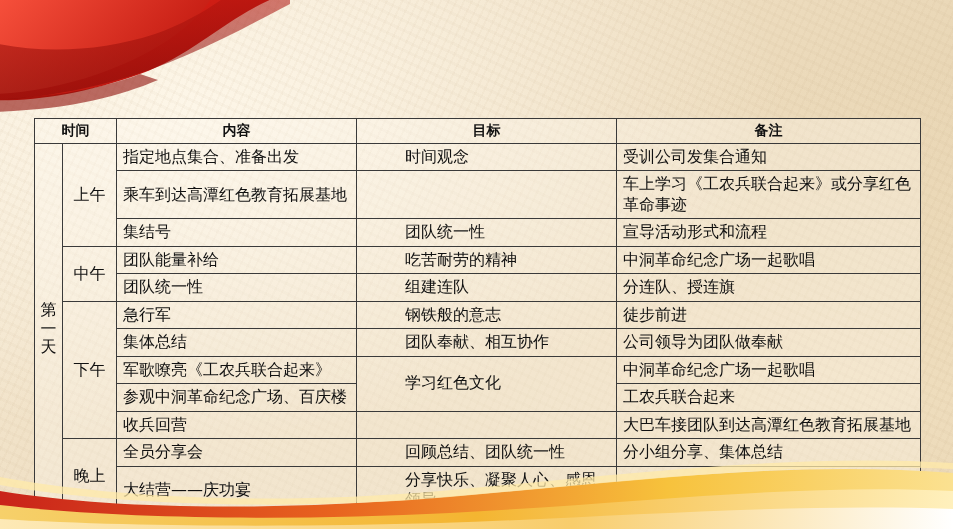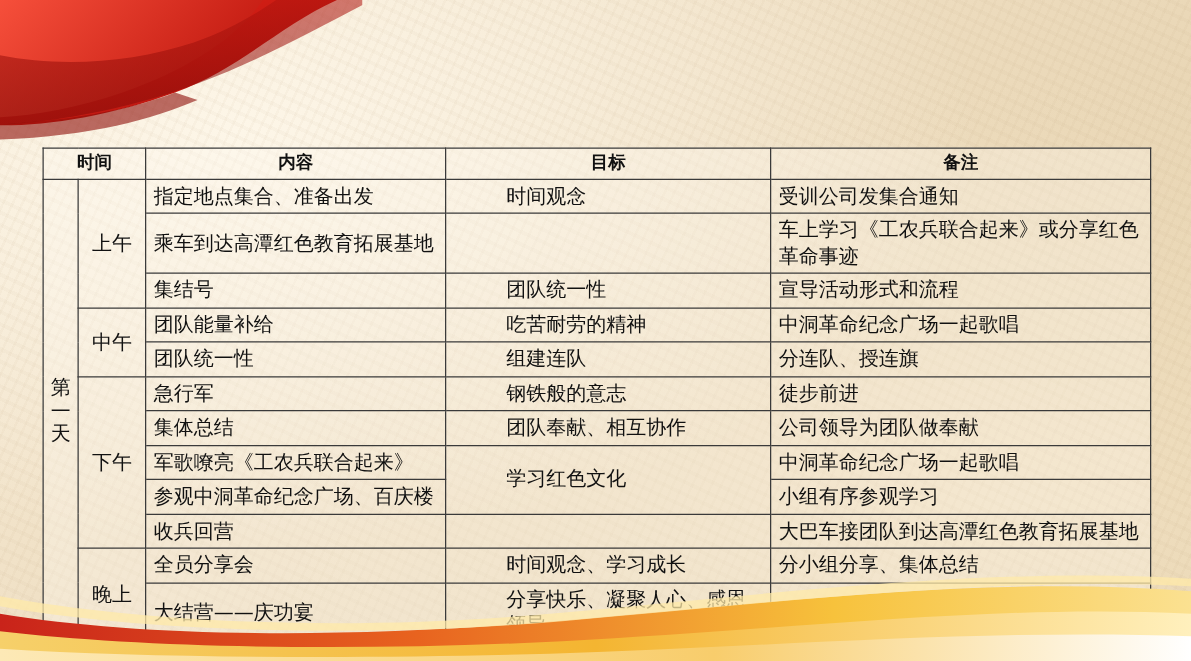--- a/index.html
+++ b/index.html
@@ -259,32 +259,32 @@
           <td class="goal">团队奉献、相互协作</td>
           <td class="remark">公司领导为团队做奉献</td>
         </tr>
         <tr>
           <td class="content">军歌嘹亮《工农兵联合起来》</td>
           <td class="goal" rowspan="2">学习红色文化</td>
           <td class="remark">中洞革命纪念广场一起歌唱</td>
         </tr>
         <tr>
           <td class="content">参观中洞革命纪念广场、百庆楼</td>
-          <td class="remark">小组有序参观学习</td>
+          <td class="remark">工农兵联合起来</td>
         </tr>
         <tr>
           <td class="content">收兵回营</td>
           <td class="goal"></td>
           <td class="remark">大巴车接团队到达高潭红色教育拓展基地</td>
         </tr>
 
         <tr>
           <td class="period" rowspan="2">晚上</td>
           <td class="content">全员分享会</td>
-          <td class="goal">时间观念、学习成长</td>
+          <td class="goal">回顾总结、团队统一性</td>
           <td class="remark">分小组分享、集体总结</td>
         </tr>
         <tr>
           <td class="content">大结营——庆功宴</td>
           <td class="goal">分享快乐、凝聚人心、感恩领导</td>
           <td class="remark">公司领导为团队做奉献</td>
         </tr>
       </tbody>
     </table>
   </div>

